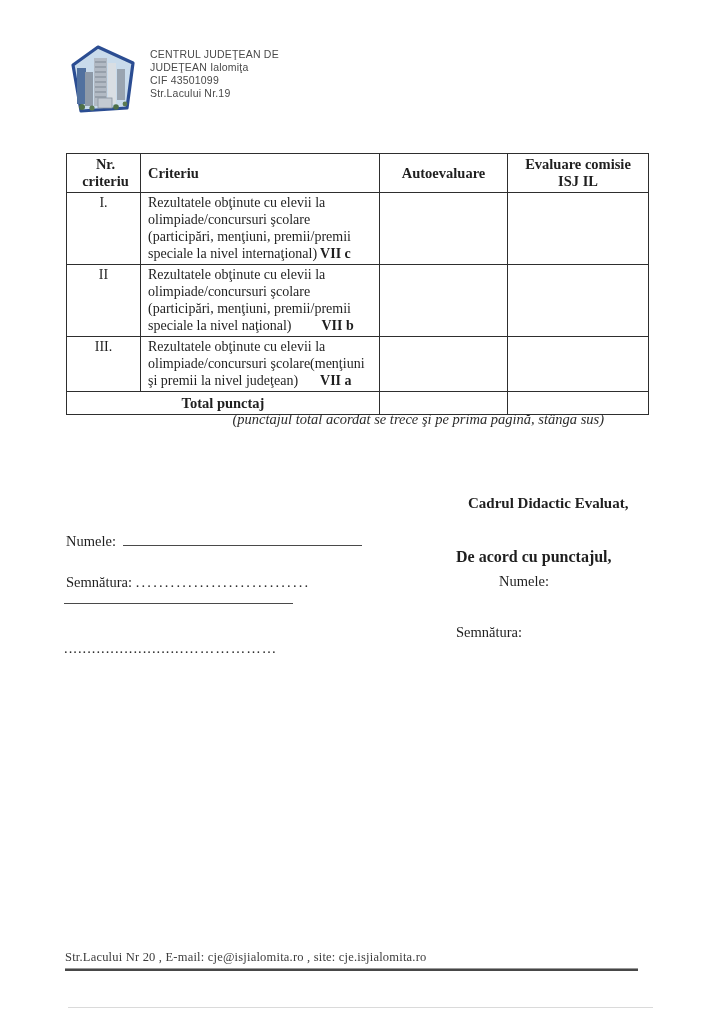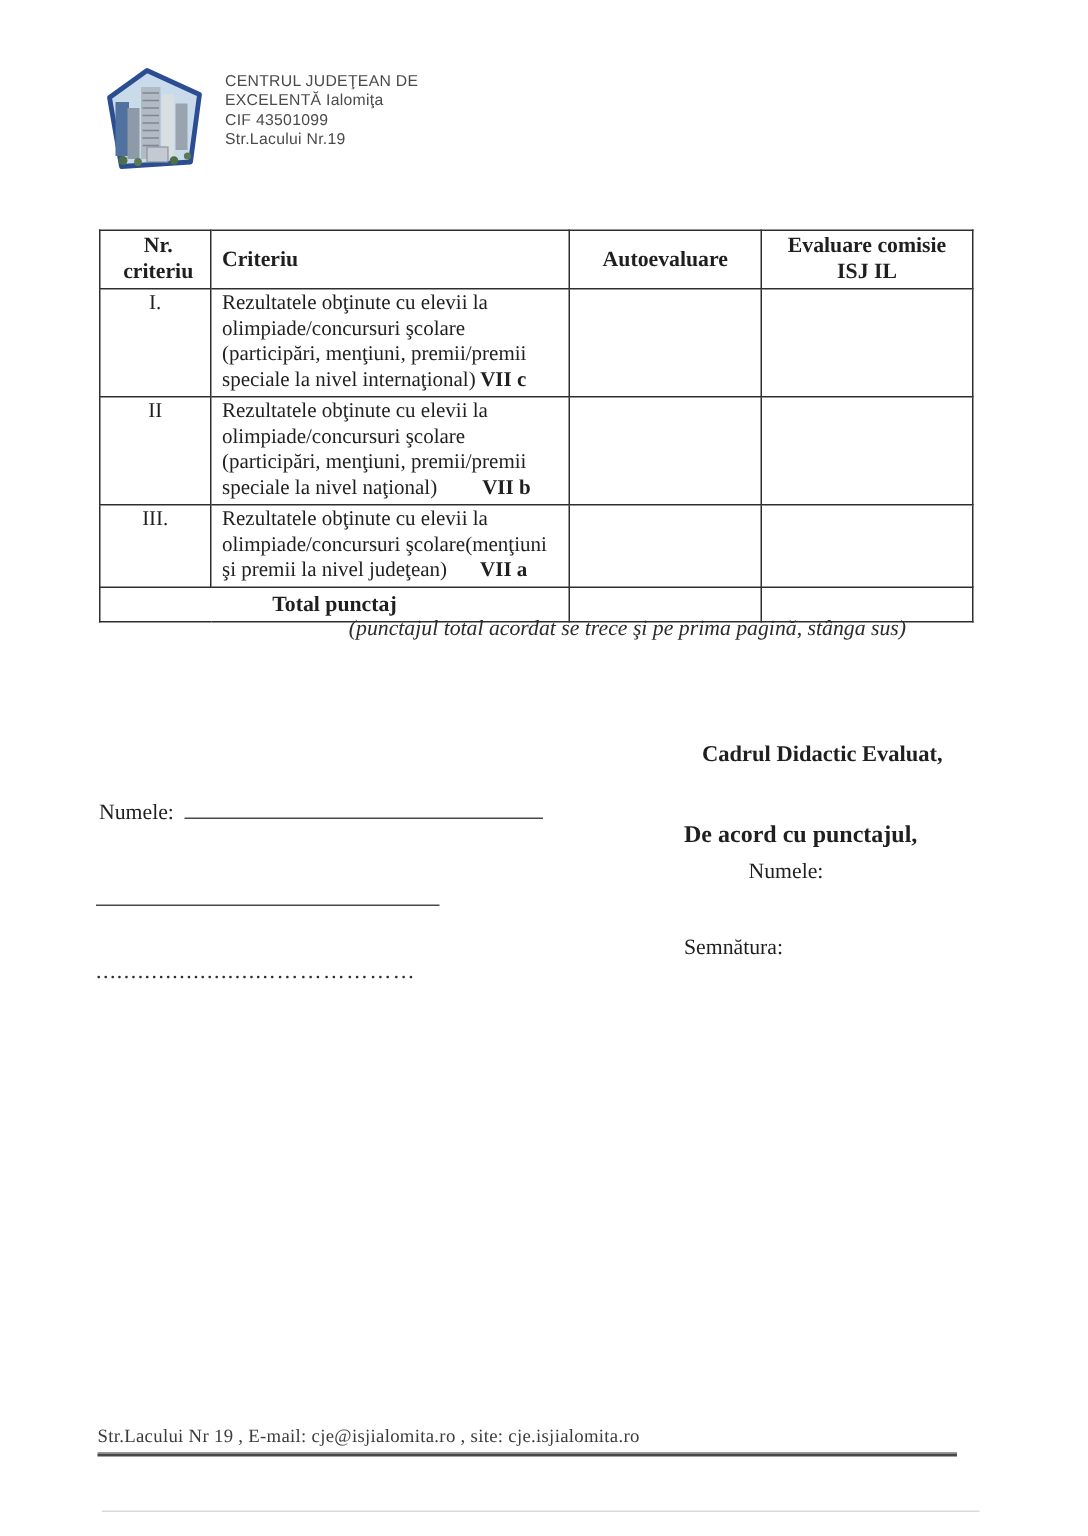--- a/index.html
+++ b/index.html
@@ -89,21 +89,21 @@
     <rect x="47" y="25" width="8" height="31" fill="#99a4b0"></rect>
     <rect x="28" y="54" width="14" height="10" fill="#c3cad2" stroke="#8b95a0" stroke-width="0.8"></rect>
     <circle cx="12" cy="63" r="3" fill="#4e6f47"></circle>
     <circle cx="22" cy="64" r="2.6" fill="#5b7a52"></circle>
     <circle cx="46" cy="63" r="2.8" fill="#4e6f47"></circle>
     <circle cx="55" cy="60" r="2.4" fill="#5b7a52"></circle>
   </svg>
 
   <div class="org-block">
     <div>CENTRUL JUDEŢEAN DE</div>
-    <div>EXCELENTĂ Ialomiţa</div>
+    <div>JUDEŢEAN Ialomiţa</div>
     <div>CIF  43501099</div>
     <div>Str.Lacului Nr.19</div>
   </div>
 
 
   <table class="criteria">
     <tbody>
         <tr>
       <th class="h-nr">Nr.
 criteriu</th>
@@ -144,27 +144,31 @@
       <td class="c-score"></td>
     </tr>
   </tbody>
     </table>
 
   <div class="note">(punctajul total acordat se trece şi pe prima pagină, stânga sus)</div>
 
   <div class="name-row">
     <span>Numele:</span><span class="name-underline"></span>
   </div>
+  <div class="sign-row">
+    <span>Semnătura:</span>
+    <span class="sig-dots">..............................</span>
+  </div>
   <div class="solid-line"></div>
   <div class="dotted-line">..........................………………</div>
 
   <div class="sig-right-title">Cadrul Didactic Evaluat,</div>
   <div class="agree-label">De acord cu punctajul,</div>
   <div class="name-right">Numele:</div>
   <div class="sign-right">Semnătura:</div>
 
   <div class="page-number">3/3</div>
-  <div class="footer-address">Str.Lacului  Nr 19 ,  E-mail: cje@isjialomita.ro , site:  cje.isjialomita.ro</div>
+  <div class="footer-address">Str.Lacului  Nr 20 ,  E-mail: cje@isjialomita.ro , site:  cje.isjialomita.ro</div>
   <div class="footer-rule"></div>
   <div class="scan-edge-bottom"></div>
   <div class="scan-edge-right"></div>
 
 </div>
 
 </body></html>

